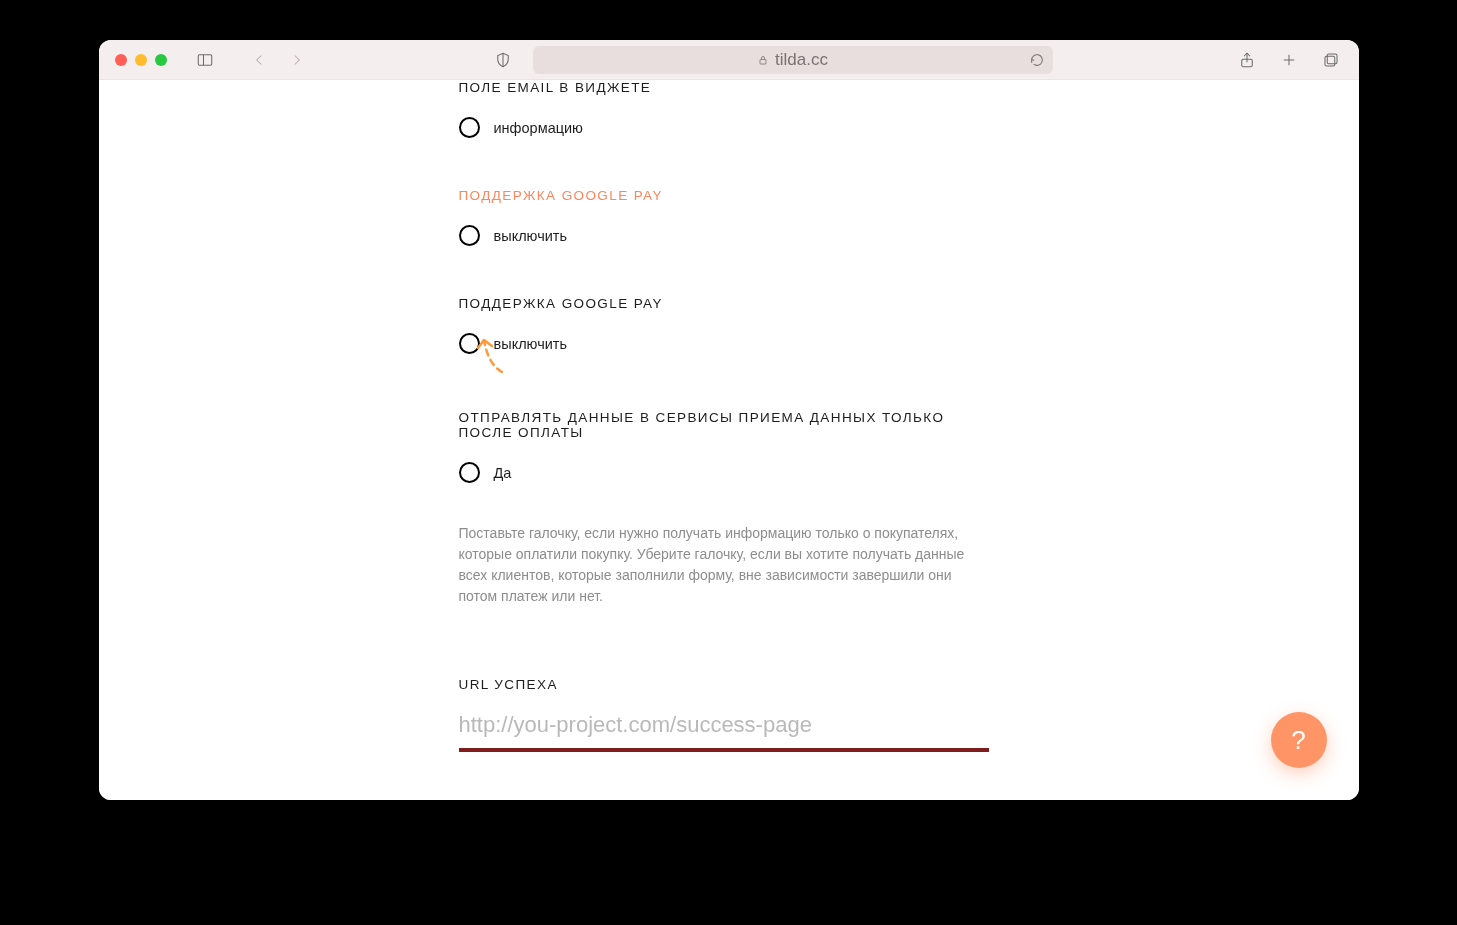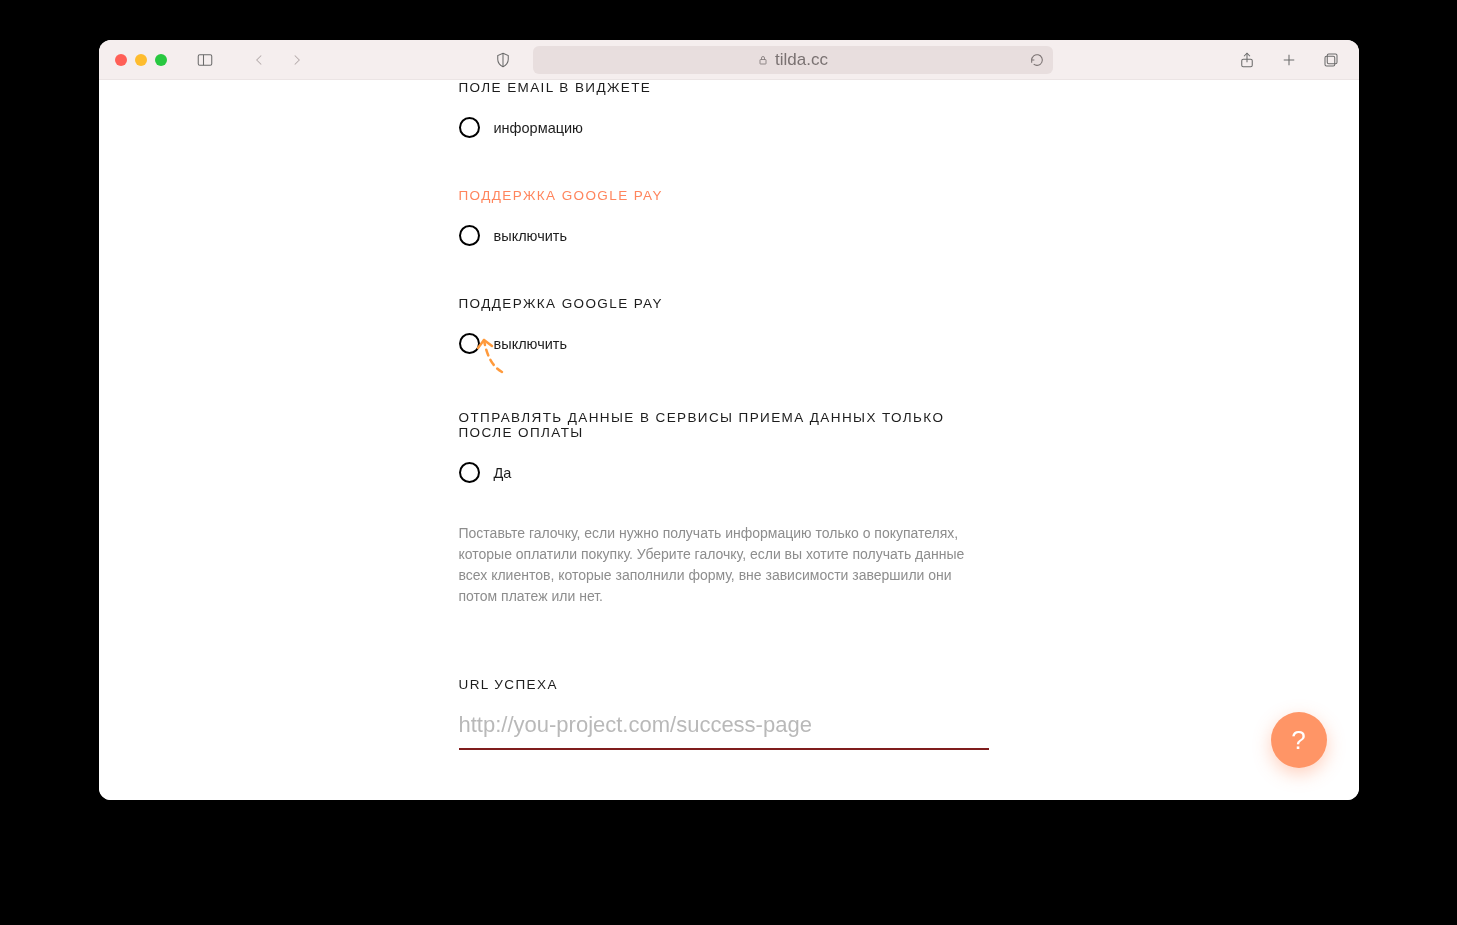--- a/index.html
+++ b/index.html
@@ -107,21 +107,21 @@
     color: #1d1d1d;
   }
   .help-text {
     font-size: 14px;
     line-height: 1.5;
     color: #8d8d8d;
     margin-top: 40px;
   }
   .input-underline {
     border: none;
-    border-bottom: 2px solid #7f1d1d;
+    border-bottom: 4px solid #7f1d1d;
     width: 100%;
     font-size: 22px;
     color: #b9b9b9;
     padding: 6px 0 10px 0;
     outline: none;
     font-weight: 300;
     background: transparent;
   }
   .input-underline::placeholder { color: #b9b9b9; }
 

